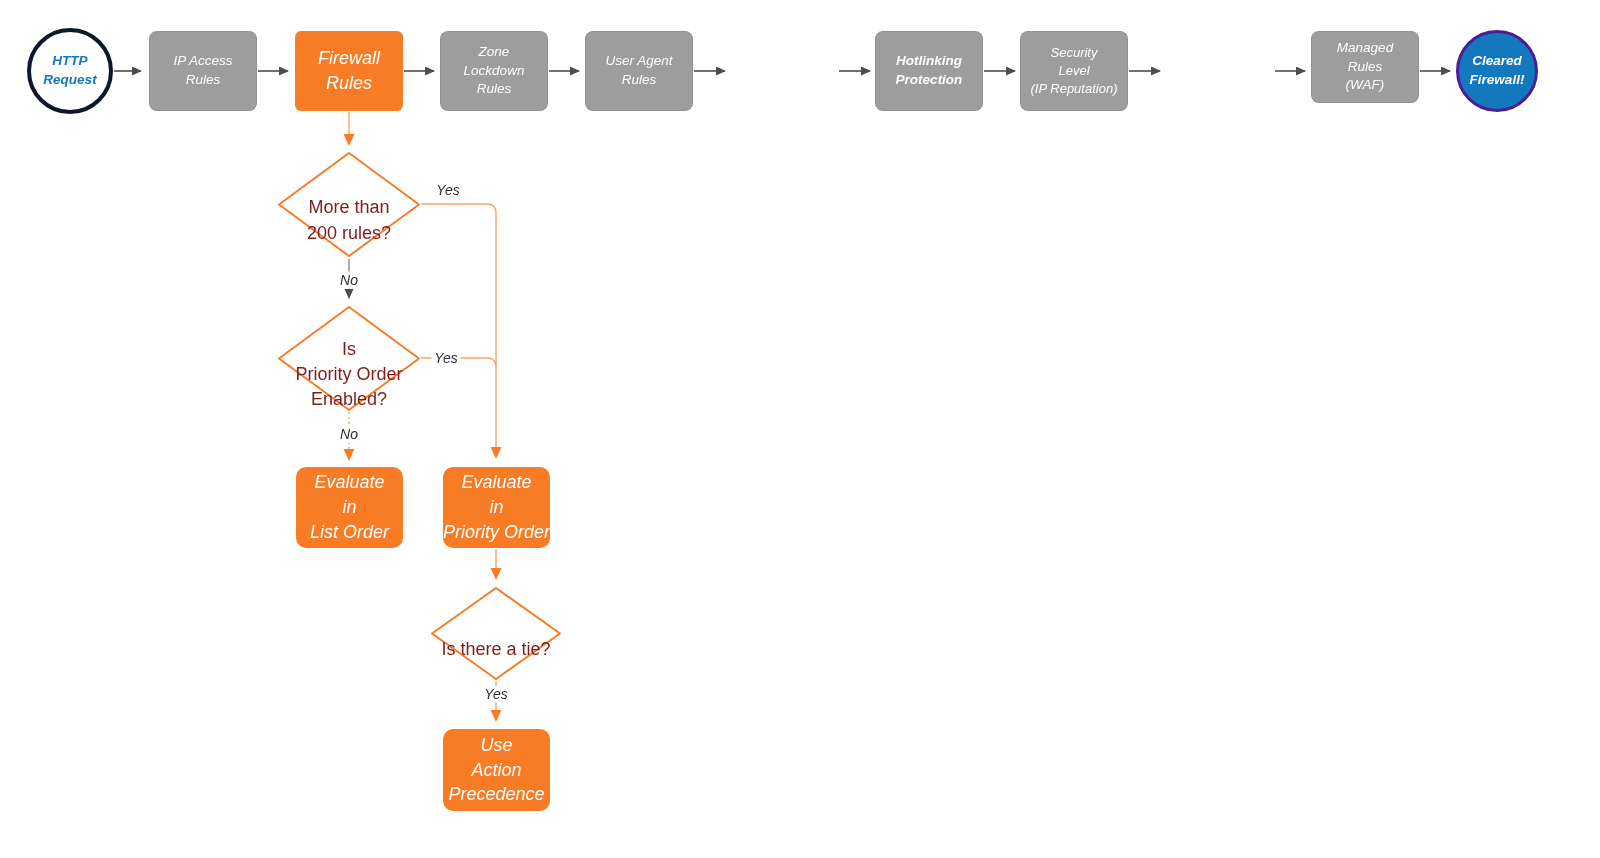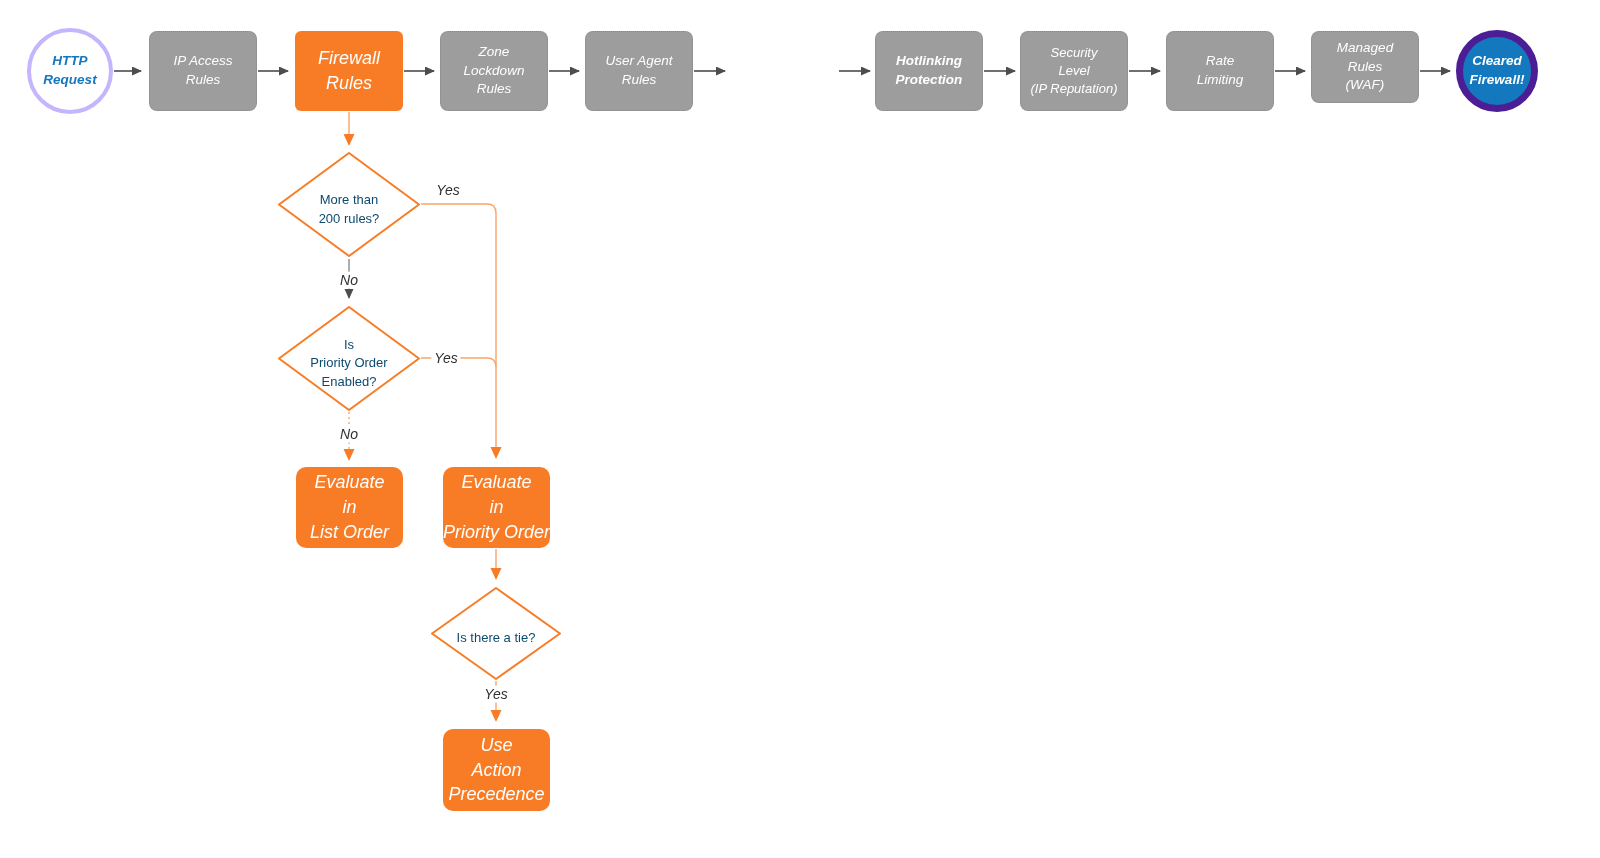--- a/index.html
+++ b/index.html
@@ -53,49 +53,49 @@
     border-radius: 10px;
   }
   .circle-node {
     border-radius: 50%;
     font-weight: bold;
     font-style: italic;
     font-size: 13.5px;
   }
   .circle-start {
     background: #ffffff;
-    border: 4px solid #c4b5fd;
+    border: 4px solid #0f172a;
     color: #1478be;
   }
   .circle-end {
     background: #1478be;
-    border: 7px solid #4c1d95;
+    border: 3px solid #4c1d95;
     color: #ffffff;
     font-style: italic;
   }
   .diamond {
     position: absolute;
   }
   .diamond svg {
     position: absolute;
     left: 0; top: 0;
     width: 100%;
     height: 100%;
   }
   .diamond .label {
     position: absolute;
-    left: 0; top: 5px;
+    left: 0; top: 16px;
     width: 100%;
     height: 100%;
     display: flex;
     align-items: center;
     justify-content: center;
     text-align: center;
-    color: #0c4a6e;
-    font-size: 13px;
+    color: #7f1d1d;
+    font-size: 18px;
     line-height: 1.4;
     white-space: pre-line;
   }
   .edge-label {
     position: absolute;
     transform: translate(-50%, -50%);
     font-style: italic;
     font-size: 14px;
     color: #2f2f2f;
     background: #ffffff;
@@ -171,24 +171,20 @@
     <span class="label">Hotlinking
 Protection</span>
   </div>
 
   <div class="node gray-box" style="left:1020px; top:31px; width:108px; height:80px; font-size:13px;">
     <span class="label">Security
 Level
 (IP Reputation)</span>
   </div>
 
-  <div class="node gray-box" style="left:1166px; top:31px; width:108px; height:80px;">
-    <span class="label">Rate
-Limiting</span>
-  </div>
 
   <div class="node gray-box" style="left:1311px; top:31px; width:108px; height:72px;">
     <span class="label">Managed
 Rules
 (WAF)</span>
   </div>
 
   <div class="node circle-node circle-end" style="left:1456px; top:30px; width:82px; height:82px;">
     <span class="label">Cleared
 Firewall!</span>

